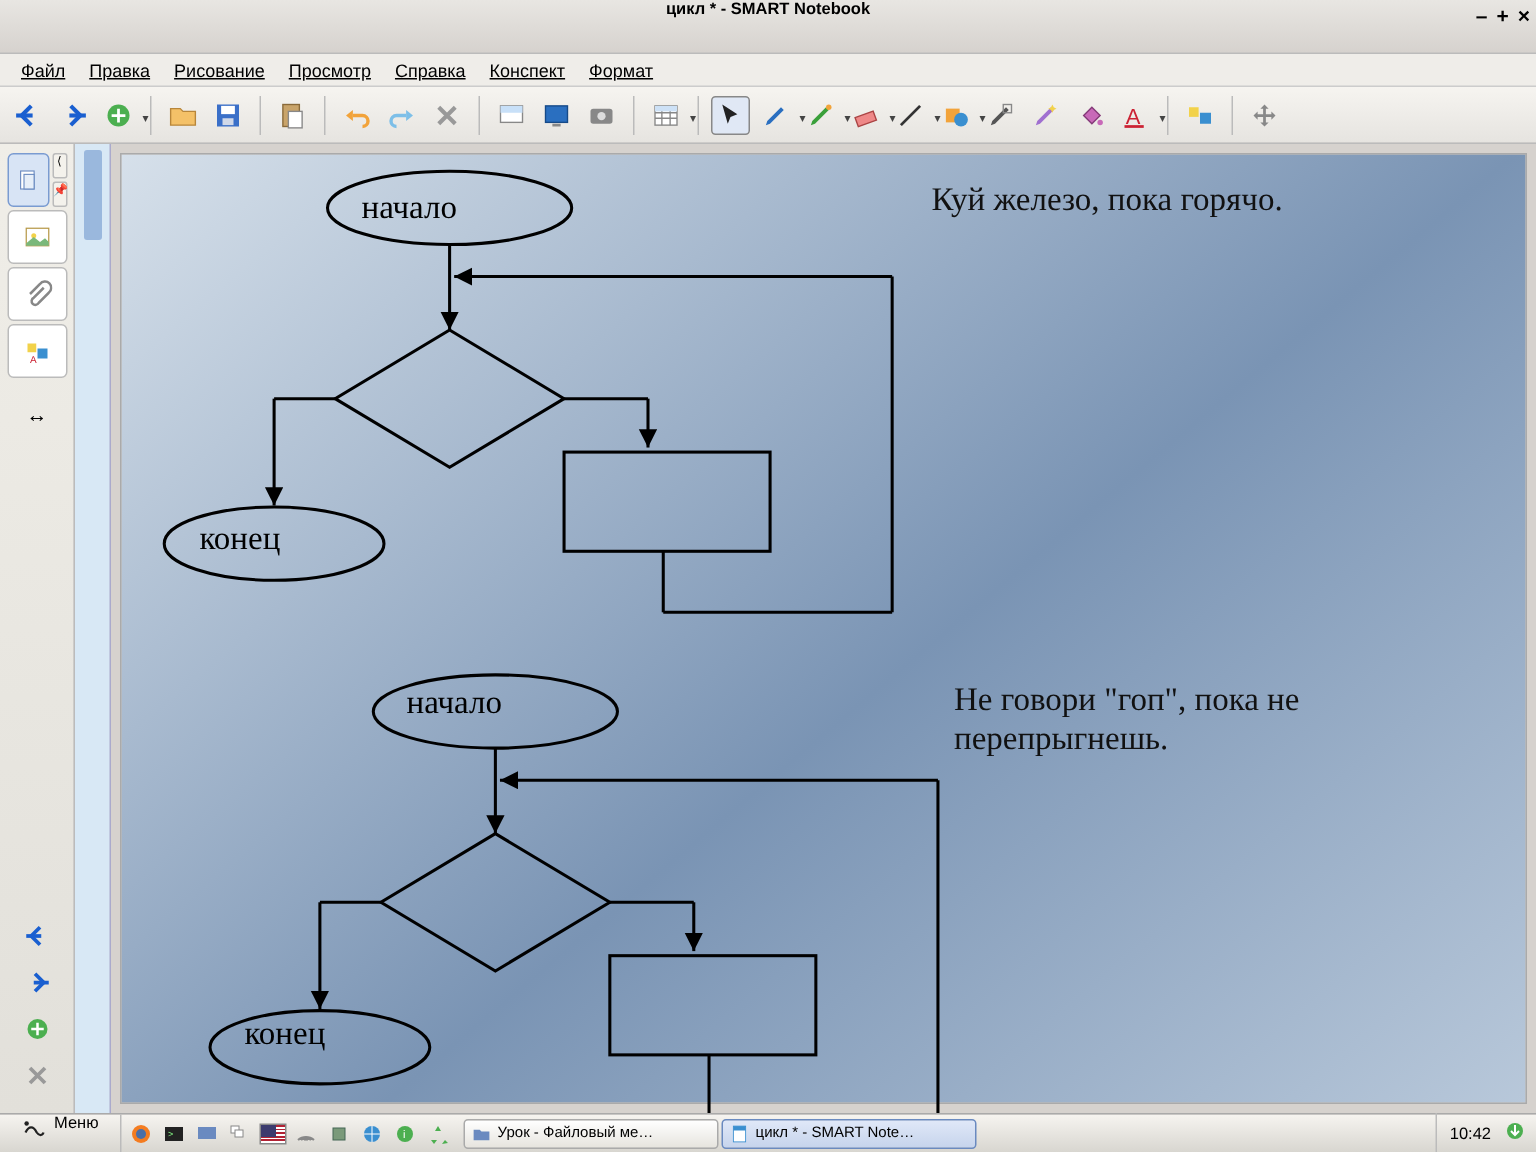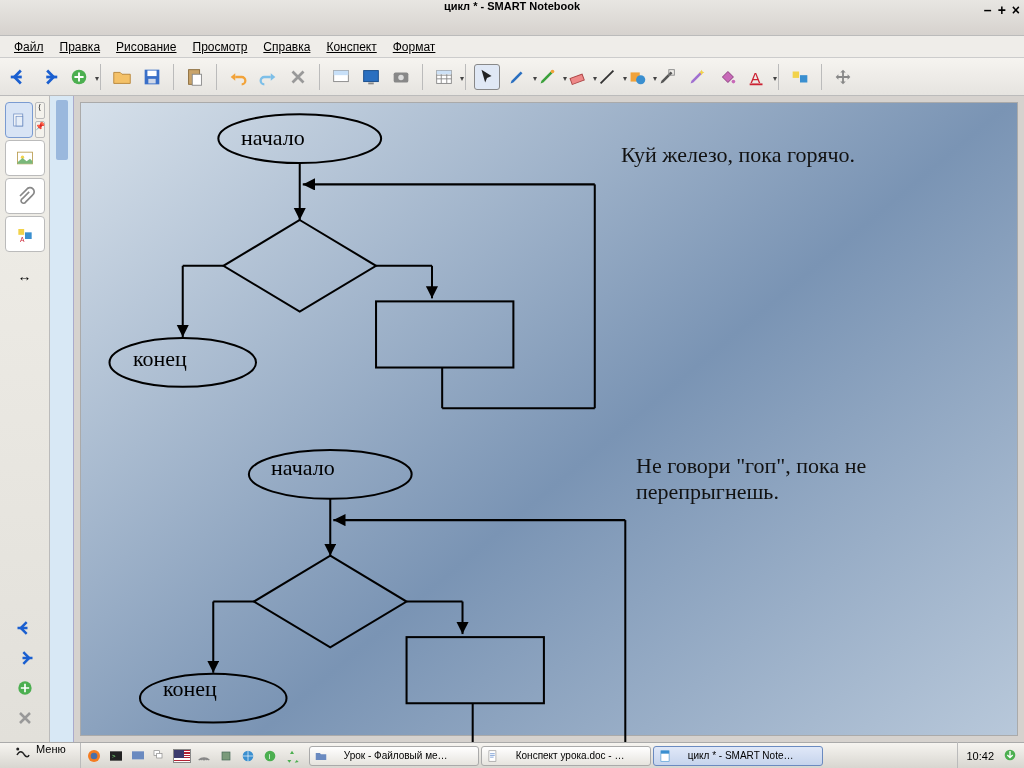--- a/index.html
+++ b/index.html
@@ -26,21 +26,21 @@
 .pagehandle{width:12px;height:60px;background:#9ab8dd;margin:4px auto;border-radius:2px}
 .canvaswrap{flex:1;background:#d6d2ce;position:relative;overflow:hidden}
 .canvas{position:absolute;inset:6px 6px 6px 6px;background:linear-gradient(140deg,#d6e0ea 0%,#7a94b4 55%,#b8c8da 100%);border:1px solid #aaa}
 .flowchart{position:absolute;inset:0}
 .proverb{position:absolute;font-family:"Times New Roman",serif;font-size:22px;color:#111}
 .taskbar{height:26px;background:linear-gradient(#f6f4f0,#d8d6d0);border-top:1px solid #aaa;display:flex;align-items:center;font-size:11px}
 .taskbar .menu{display:flex;align-items:flex-start;gap:4px;padding:0 14px;border-right:1px solid #bbb;height:100%;cursor:pointer}
 .tray{display:flex;align-items:center;gap:4px;padding:0 4px;height:100%}
 .tray .ti{width:18px;height:18px;display:flex;align-items:center;justify-content:center;cursor:pointer}
 .taskbtns{display:flex;flex:1;height:100%;align-items:center;gap:2px;padding:0 4px}
-.taskbtn{flex:0 0 170px;height:20px;border:1px solid #aaa;border-radius:3px;background:linear-gradient(#fff,#e6e4de);display:flex;align-items:center;gap:16px;padding:0 4px;font-size:10px;cursor:pointer;overflow:hidden;white-space:nowrap}
+.taskbtn{flex:0 0 170px;height:20px;border:1px solid #aaa;border-radius:3px;background:linear-gradient(#fff,#e6e4de);display:flex;align-items:center;gap:4px;padding:0 4px;font-size:10px;cursor:pointer;overflow:hidden;white-space:nowrap}
 .taskbtn.active{background:linear-gradient(#e0e8f8,#c6d4ec);border-color:#6a8ac0}
 .clock{padding:16px 8px;border-left:1px solid #bbb;height:100%;display:flex;align-items:center;font-size:11px}
 .flag{width:22px;height:14px;background:linear-gradient(#b22234 0 10%,#fff 10% 20%,#b22234 20% 30%,#fff 30% 40%,#b22234 40% 50%,#fff 50% 60%,#b22234 60% 70%,#fff 70% 80%,#b22234 80% 90%,#fff 90% 100%);position:relative;border:1px solid #888}
 .flag::before{content:"";position:absolute;left:0;top:0;width:10px;height:8px;background:#3c3b6e}
 </style>
 </head>
 <body>
 
 <div class="titlebar">
   <span>цикл * - SMART Notebook</span>
@@ -279,21 +279,21 @@
     <div style="height:6px"></div>
   </div>
 
   <div class="pagestrip">
     <div class="pagehandle"></div>
   </div>
 
   <div class="canvaswrap">
     <div class="canvas">
 
-      <div class="proverb" style="left:540px;top:39px;width:370px">Куй железо, пока горячо.</div>
+      <div class="proverb" style="left:540px;top:17px;width:370px">Куй железо, пока горячо.</div>
       <div class="proverb" style="left:555px;top:350px;width:340px">Не говори "гоп", пока не перепрыгнешь.</div>
 
       <svg class="flowchart" viewBox="0 0 920 660" preserveAspectRatio="none">
         <defs>
           <marker id="ah" markerWidth="8" markerHeight="8" refX="6" refY="3" orient="auto">
               <path d="M0 0L6 3L0 6z" fill="#000"></path>
             </marker>
         </defs>
         <g stroke="#000" stroke-width="2" fill="none">
 
@@ -405,27 +405,20 @@
         </svg>
       </div>
   </div>
   <div class="taskbtns">
     <div class="taskbtn">
       <svg width="14" height="14" viewBox="0 0 24 24">
           <path d="M3 7h7l2 2h9v10H3z" fill="#6a8ac0"></path>
         </svg>
       <span>Урок - Файловый ме…</span>
     </div>
-    <div class="taskbtn">
-      <svg width="14" height="14" viewBox="0 0 24 24">
-          <rect x="5" y="3" width="12" height="18" fill="#fff" stroke="#888"></rect>
-          <path d="M7 8h8M7 11h8M7 14h6" stroke="#3a6fc0"></path>
-        </svg>
-      <span>Конспект урока.doc - …</span>
-    </div>
     <div class="taskbtn active">
       <svg width="14" height="14" viewBox="0 0 24 24">
           <rect x="5" y="3" width="14" height="18" fill="#fff" stroke="#3a8fd0"></rect>
           <rect x="5" y="3" width="14" height="5" fill="#3a8fd0"></rect>
         </svg>
       <span>цикл * - SMART Note…</span>
     </div>
   </div>
   <div class="clock">10:42</div>
   <div class="ti" style="width:22px"><svg viewBox="0 0 24 24" width="16" height="16">

